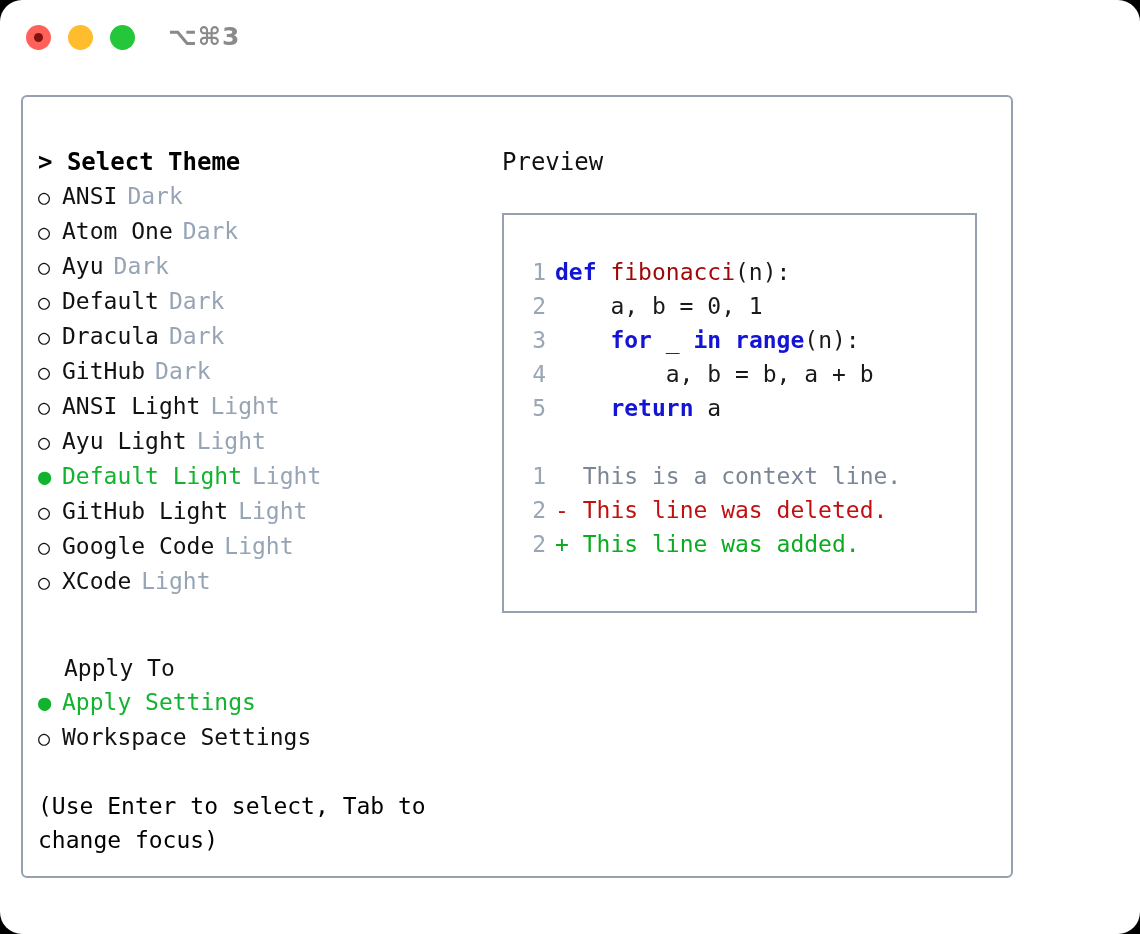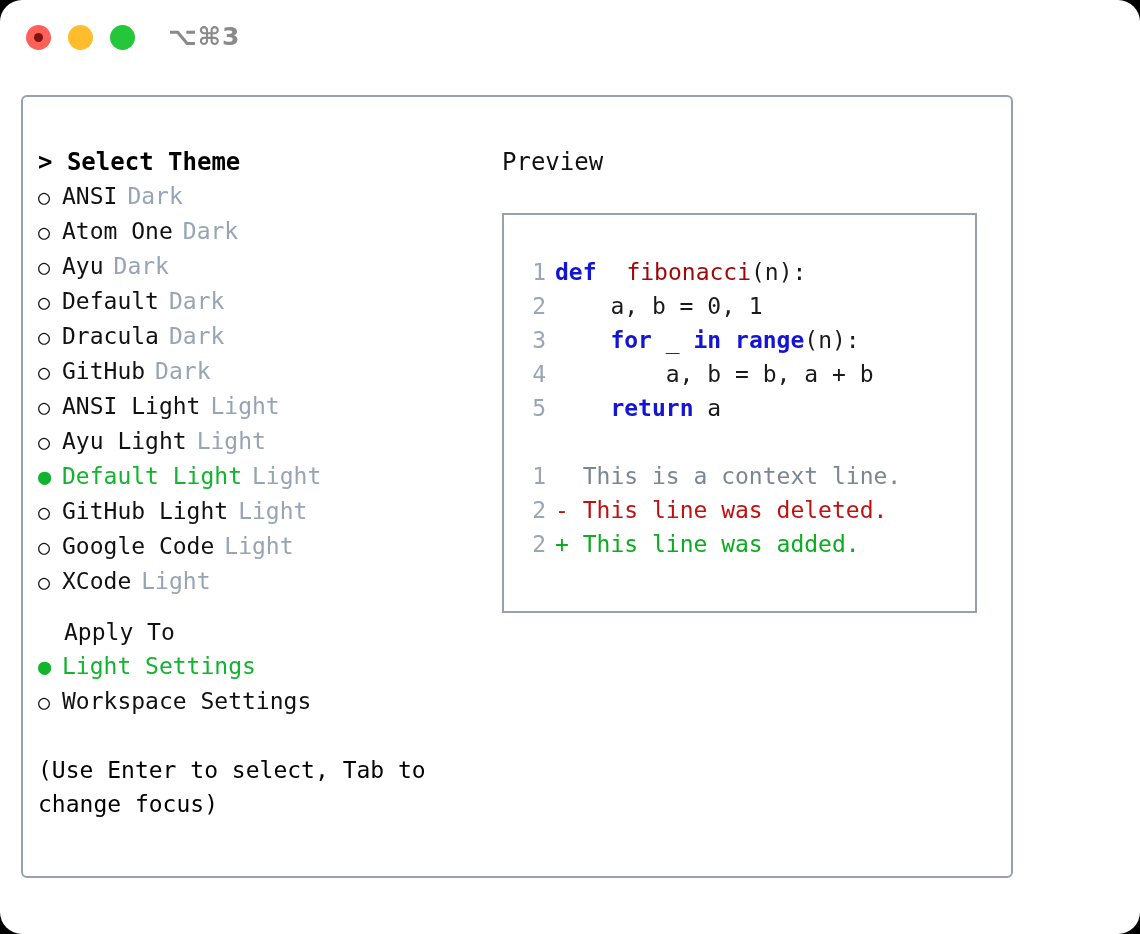--- a/index.html
+++ b/index.html
@@ -126,21 +126,21 @@
     color: #111111;
     font-size: 23px;
   }
   .opt-row.selected .opt-label { color: #12b32e; }
   .opt-variant {
     color: #96a4b5;
     font-size: 23px;
     padding-left: 10px;
   }
 
-  .apply-block { margin-top: 16px; }
+  .apply-block { margin-top: 52px; }
   .apply-title {
     font-size: 23px;
     color: #111111;
     line-height: 34px;
     padding-left: 26px;
     white-space: pre;
   }
 
   .hint {
     margin-top: 34px;
@@ -190,21 +190,21 @@
     width: 28px;
     flex: 0 0 28px;
     text-align: right;
     color: #9aa6b5;
     font-size: 23px;
     padding-right: 9px;
   }
   .code-text { white-space: pre; }
 
   .tok-kw    { color: #1414d4; font-weight: bold; }
-  .tok-fn    { color: #a00808; margin-left: 16px; }
+  .tok-fn    { color: #a00808; }
   .tok-plain { color: #1a1a1a; }
 
   .diff-gap { height: 34px; }
   .diff-ctx { color: #7b8694; }
   .diff-del { color: #c01111; }
   .diff-add { color: #0bab22; }
 </style>
 </head>
 <body>
 
@@ -287,21 +287,21 @@
             <span class="radio">○</span>
             <span class="opt-label">XCode</span>
             <span class="opt-variant">Light</span>
           </div>
         </div>
 
         <div class="apply-block">
           <div class="apply-title">Apply To</div>
           <div class="opt-row selected">
             <span class="radio on">●</span>
-            <span class="opt-label">Light Settings</span>
+            <span class="opt-label">Apply Settings</span>
           </div>
           <div class="opt-row">
             <span class="radio">○</span>
             <span class="opt-label">Workspace Settings</span>
           </div>
         </div>
 
         <div class="hint">(Use Enter to select, Tab to change focus)</div>
       </div>
 

